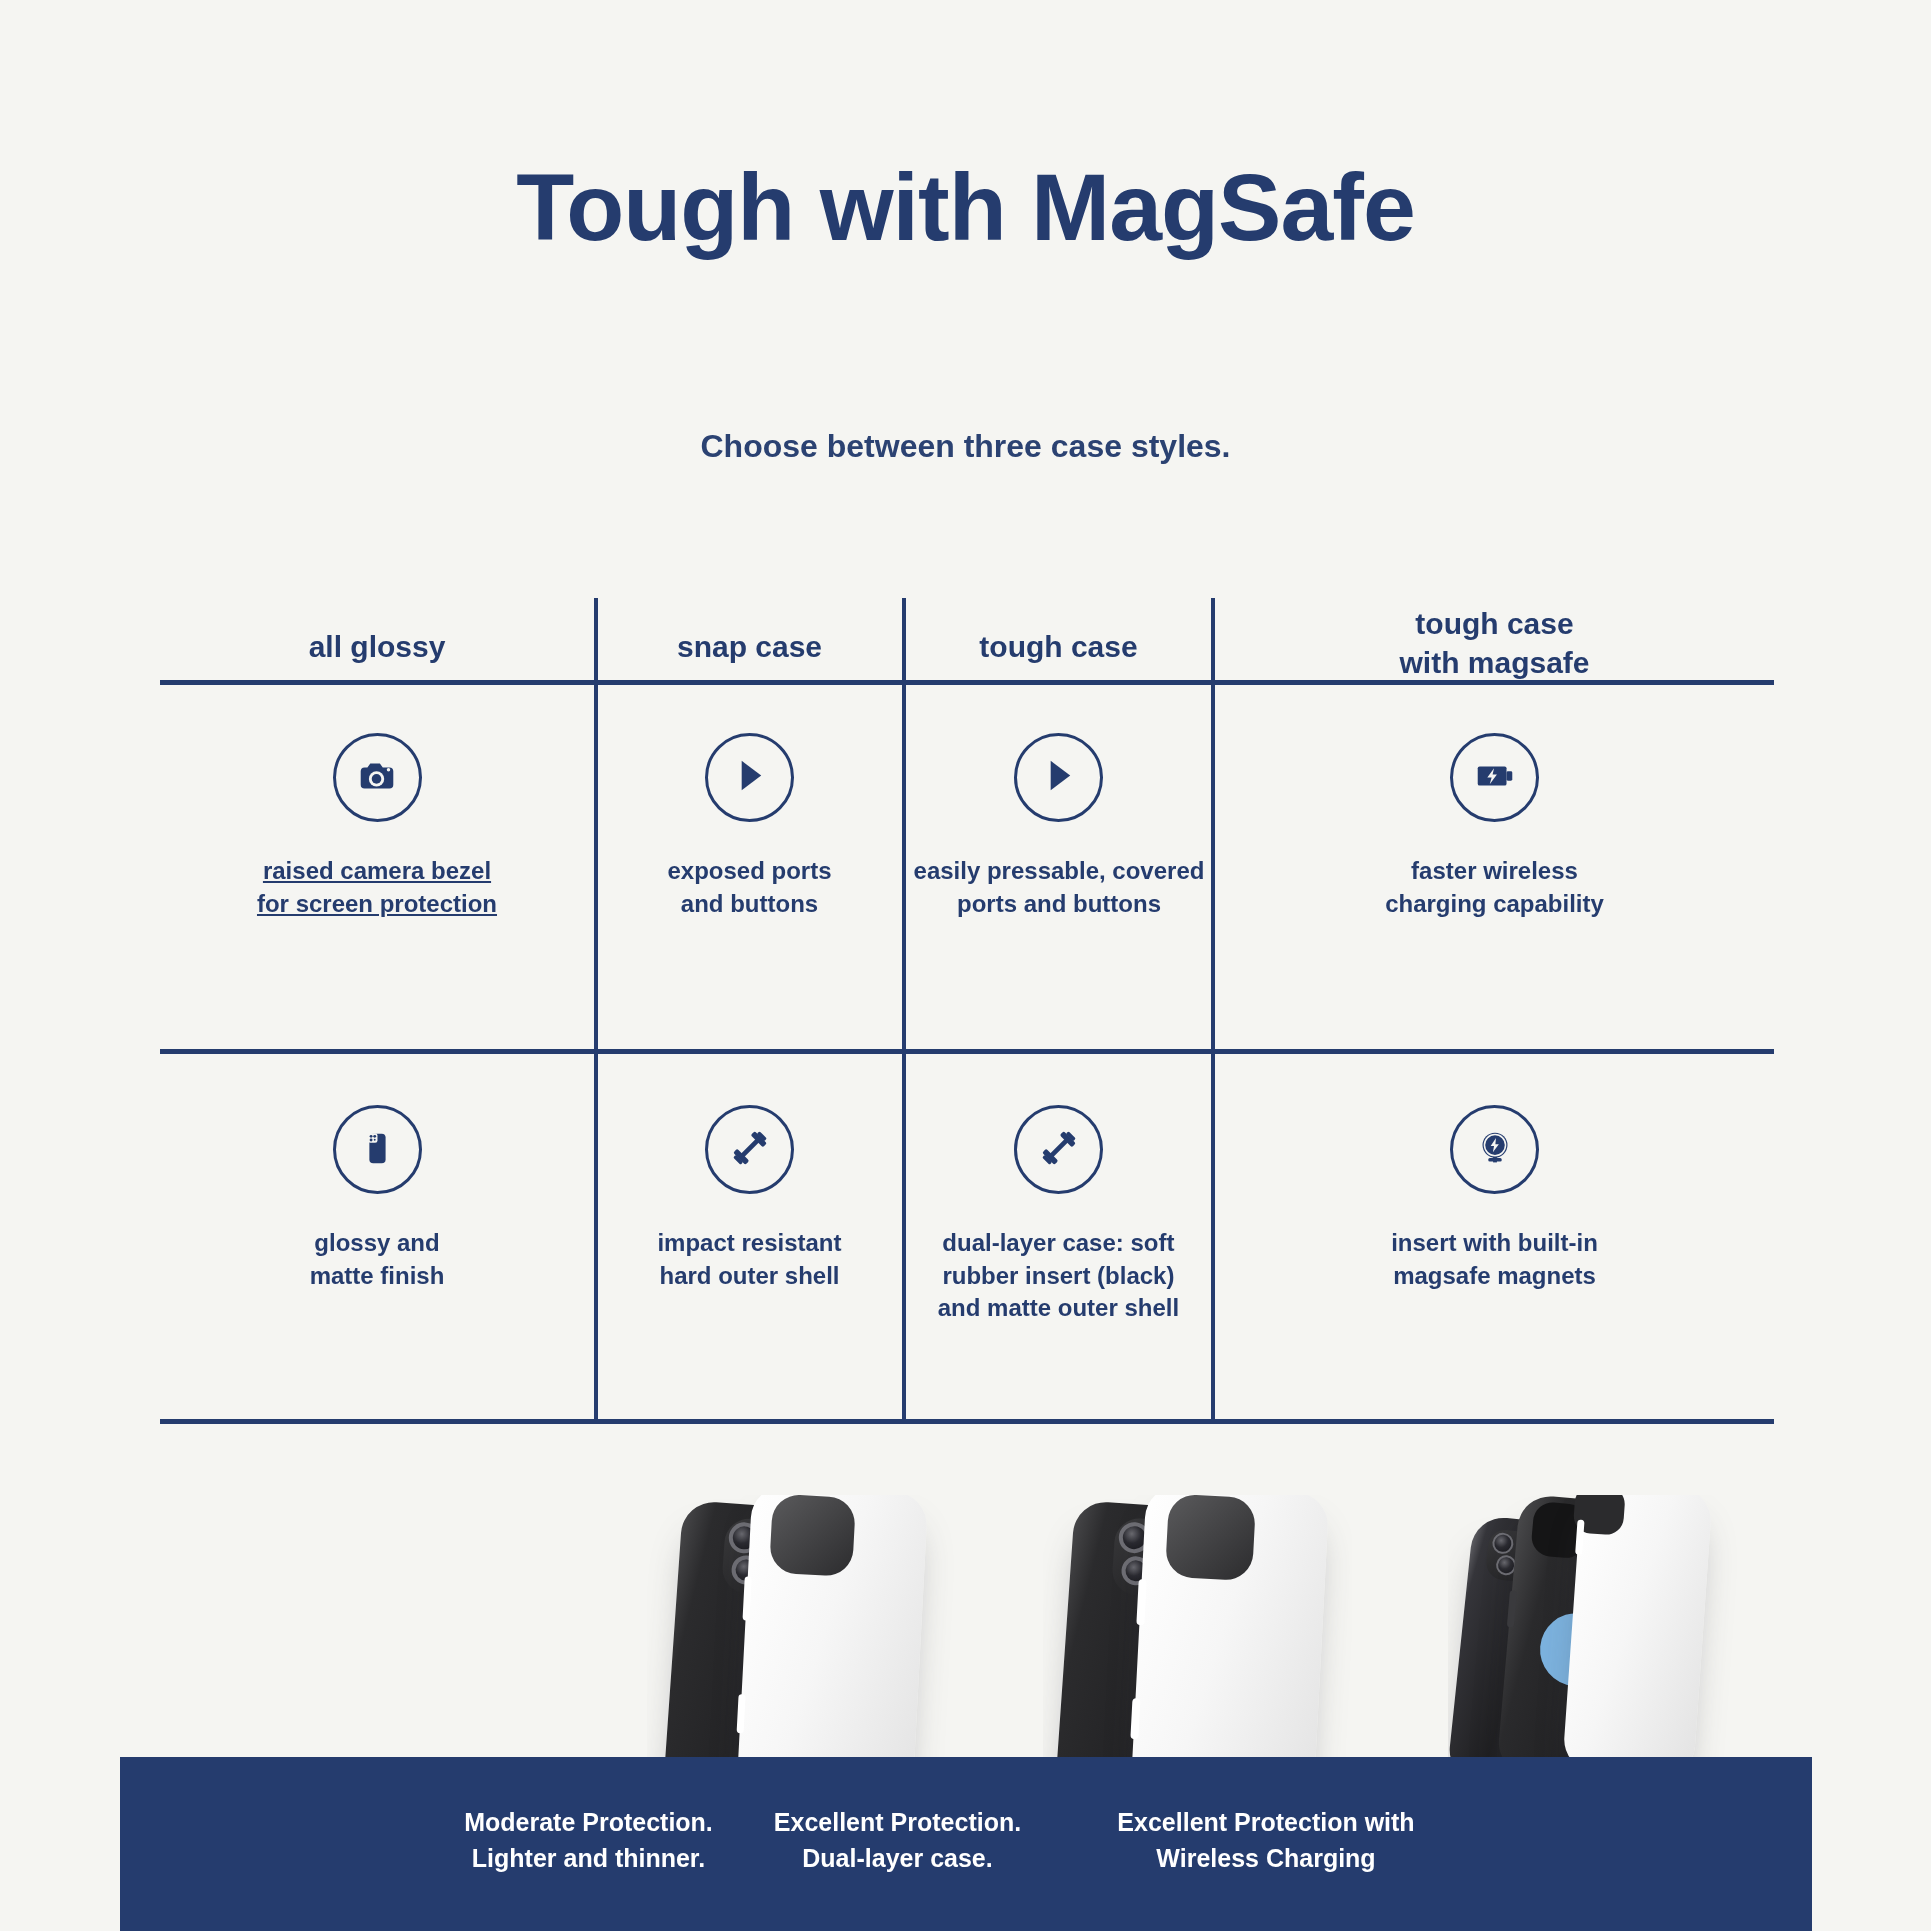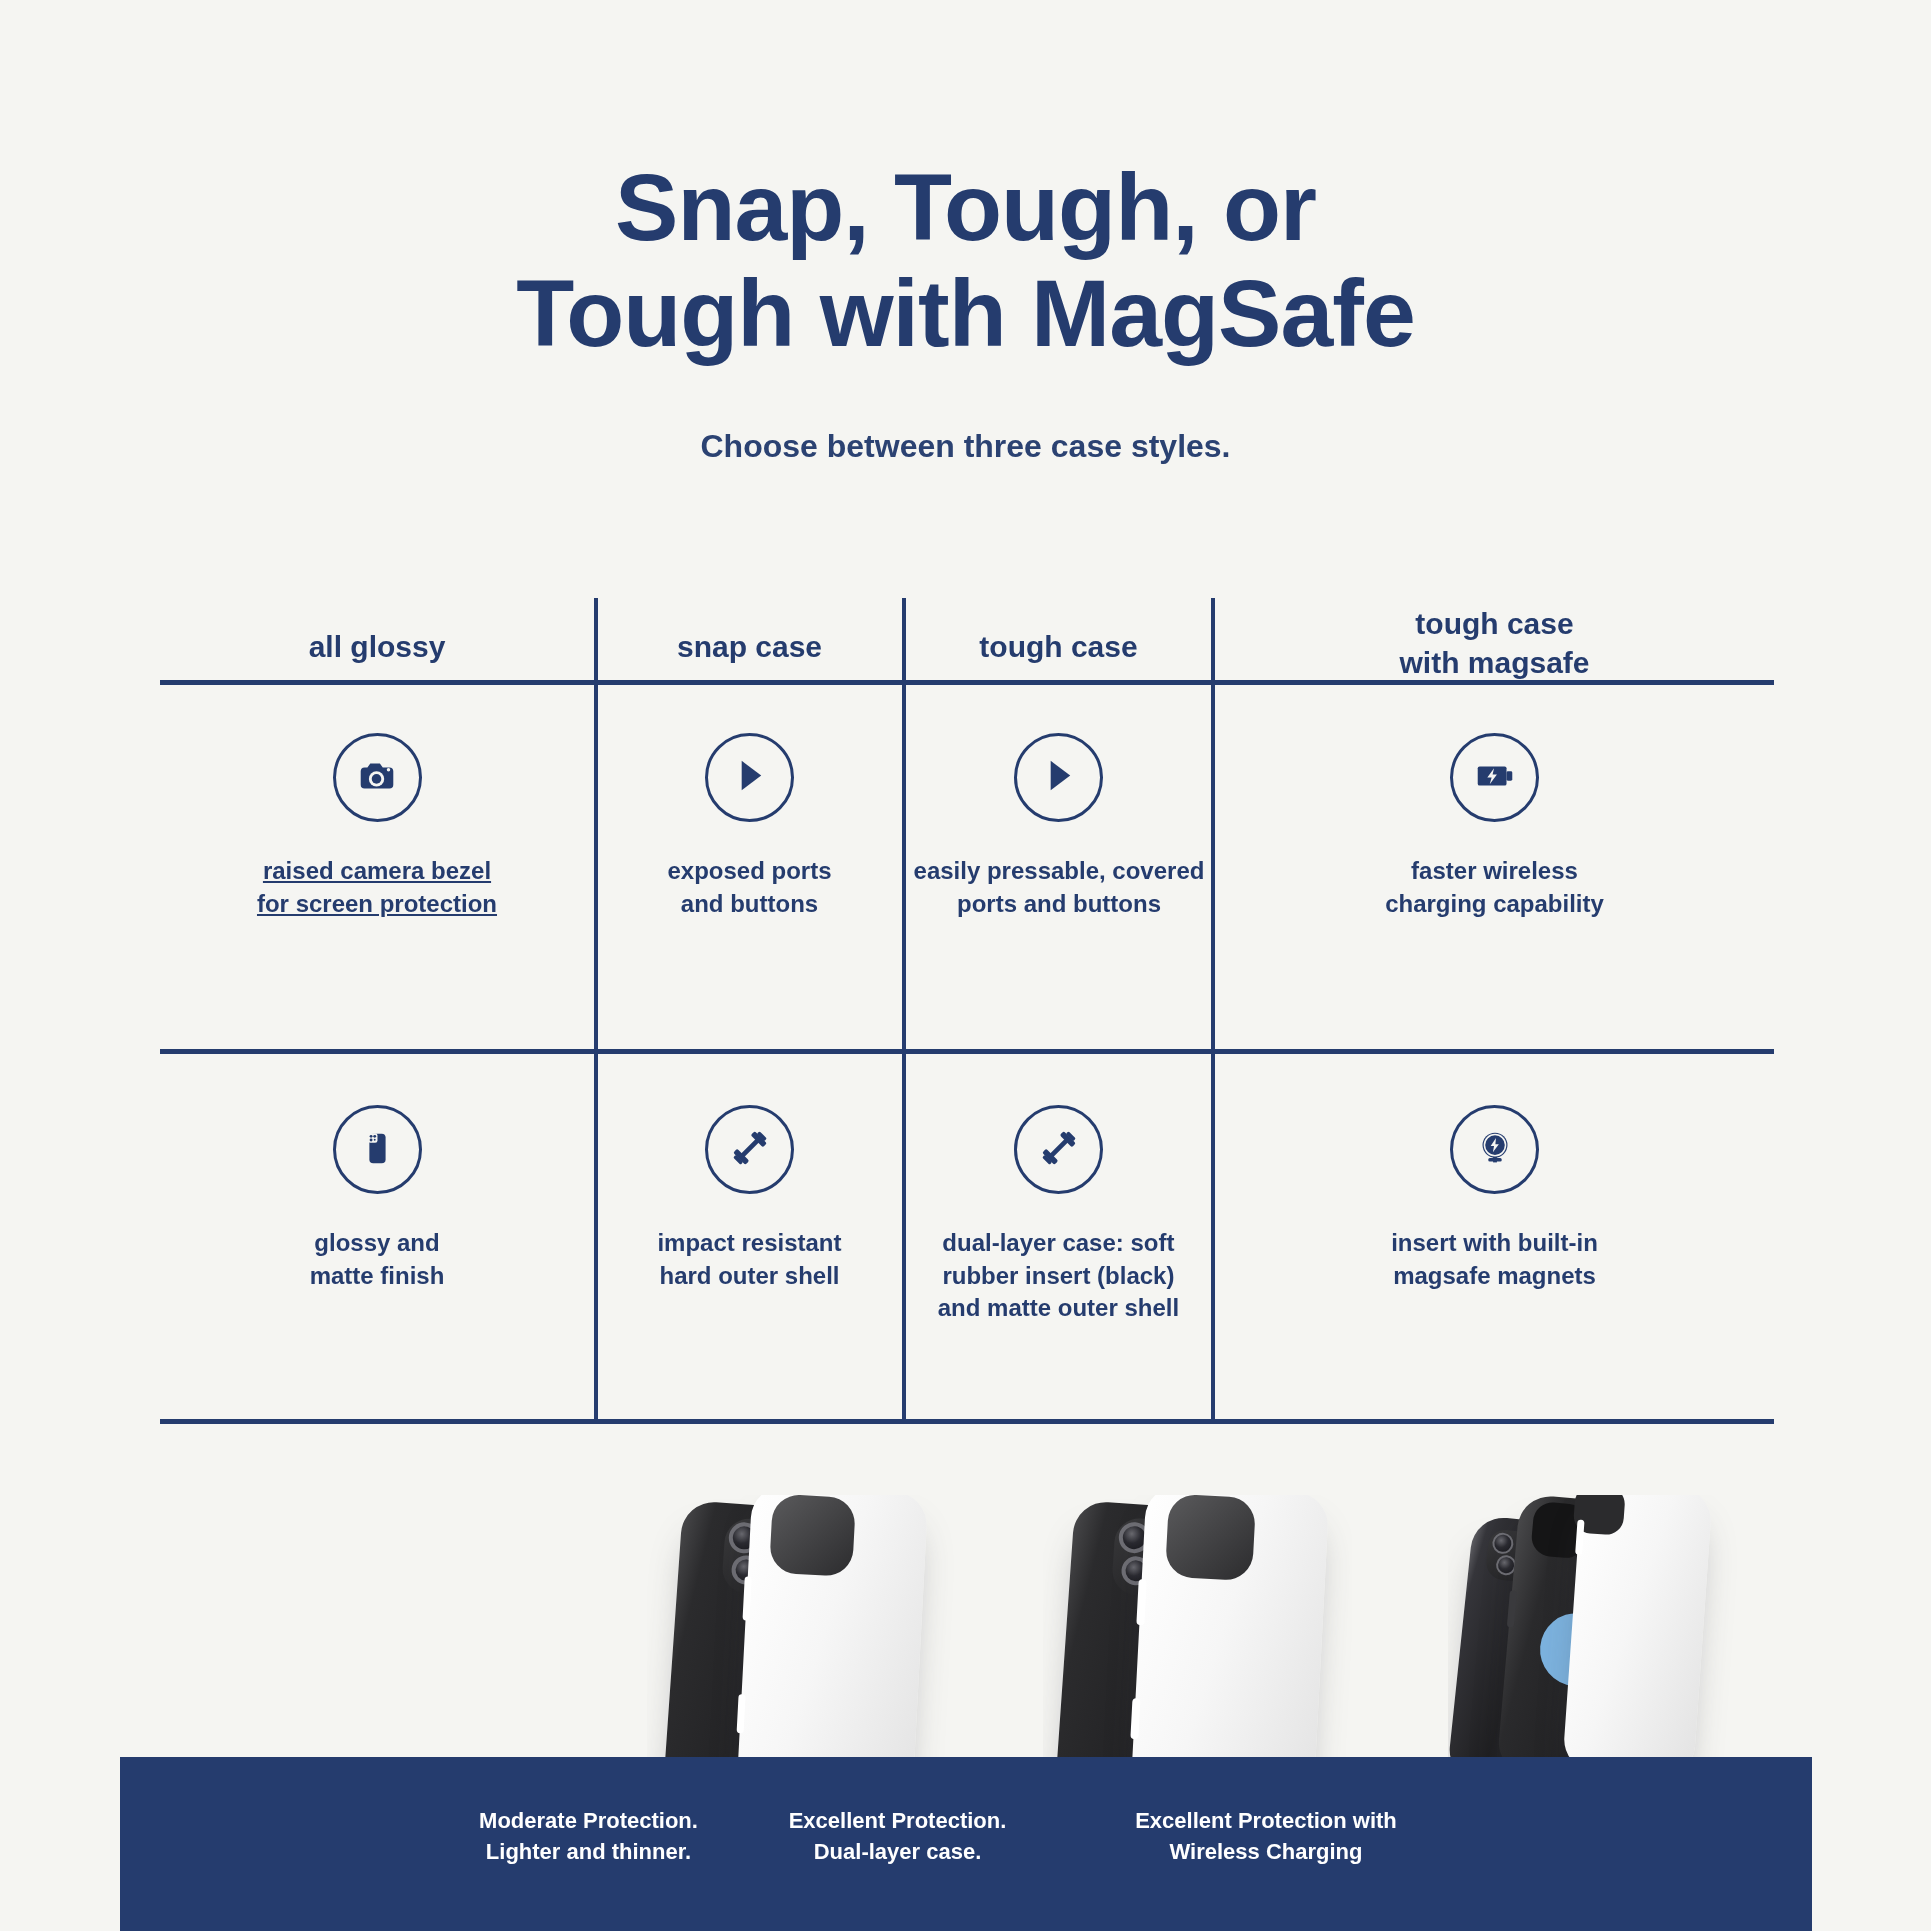--- a/index.html
+++ b/index.html
@@ -114,30 +114,29 @@
 
   
   .band{
     position:absolute;
     left:120px;top:1757px;width:1692px;height:174px;
     background:#253c6e;
   }
   .bandcol{
     position:absolute;top:48px;
     text-align:center;color:#ffffff;
-    font-size:22px;font-weight:700;line-height:1.42;
+    font-size:25px;font-weight:700;line-height:1.42;
   }
 </style>
 </head>
 <body>
 
 <div class="wrap">
 
   <div class="title">
-    <span>Snap, Tough, or</span>
     <span class="l2">Tough with MagSafe</span>
   </div>
   <div class="subtitle">Choose between three case styles.</div>
 
   <div class="table">
 
     <div class="hline top"></div>
     <div class="hline mid"></div>
     <div class="hline bot"></div>
 

